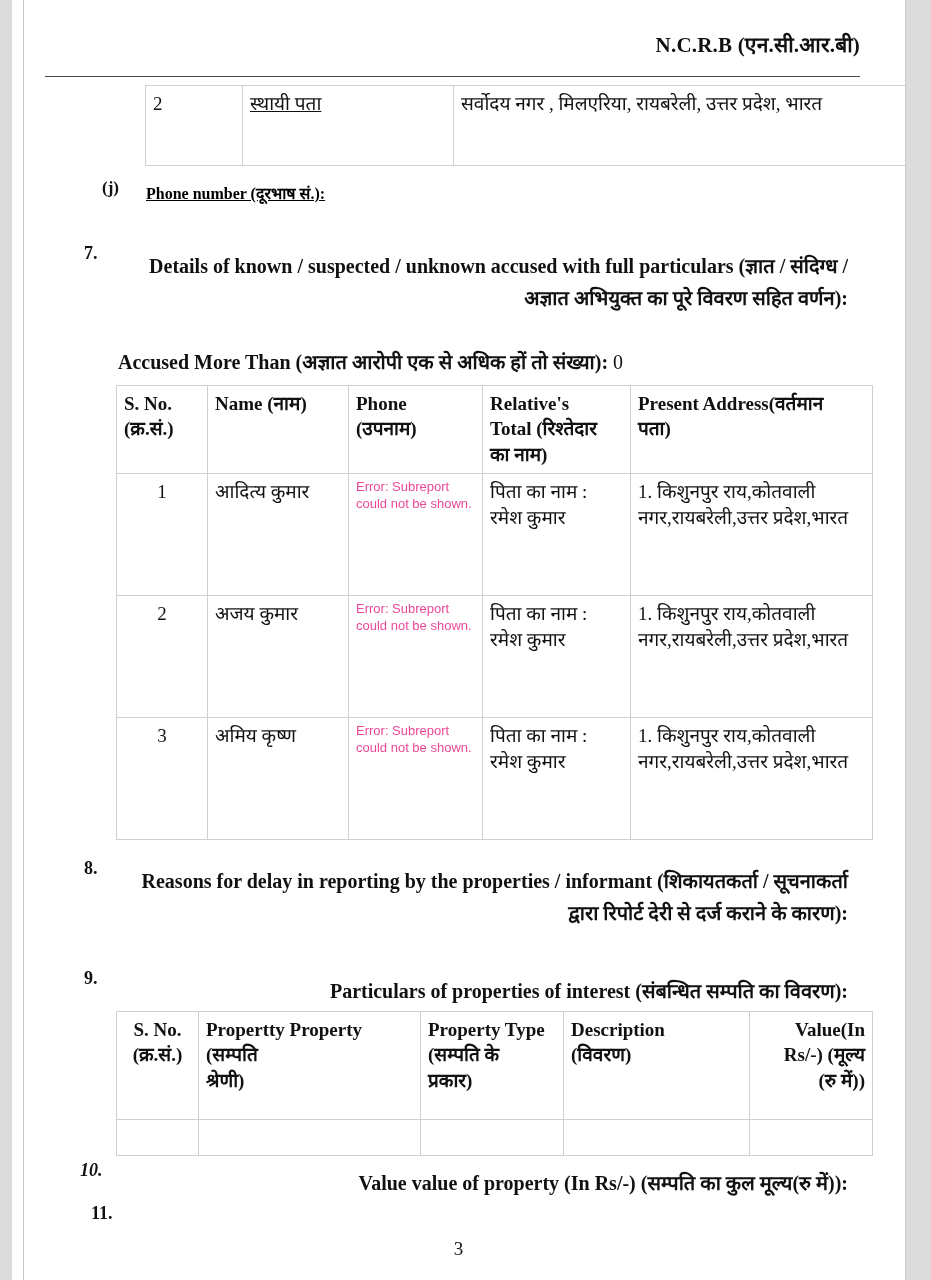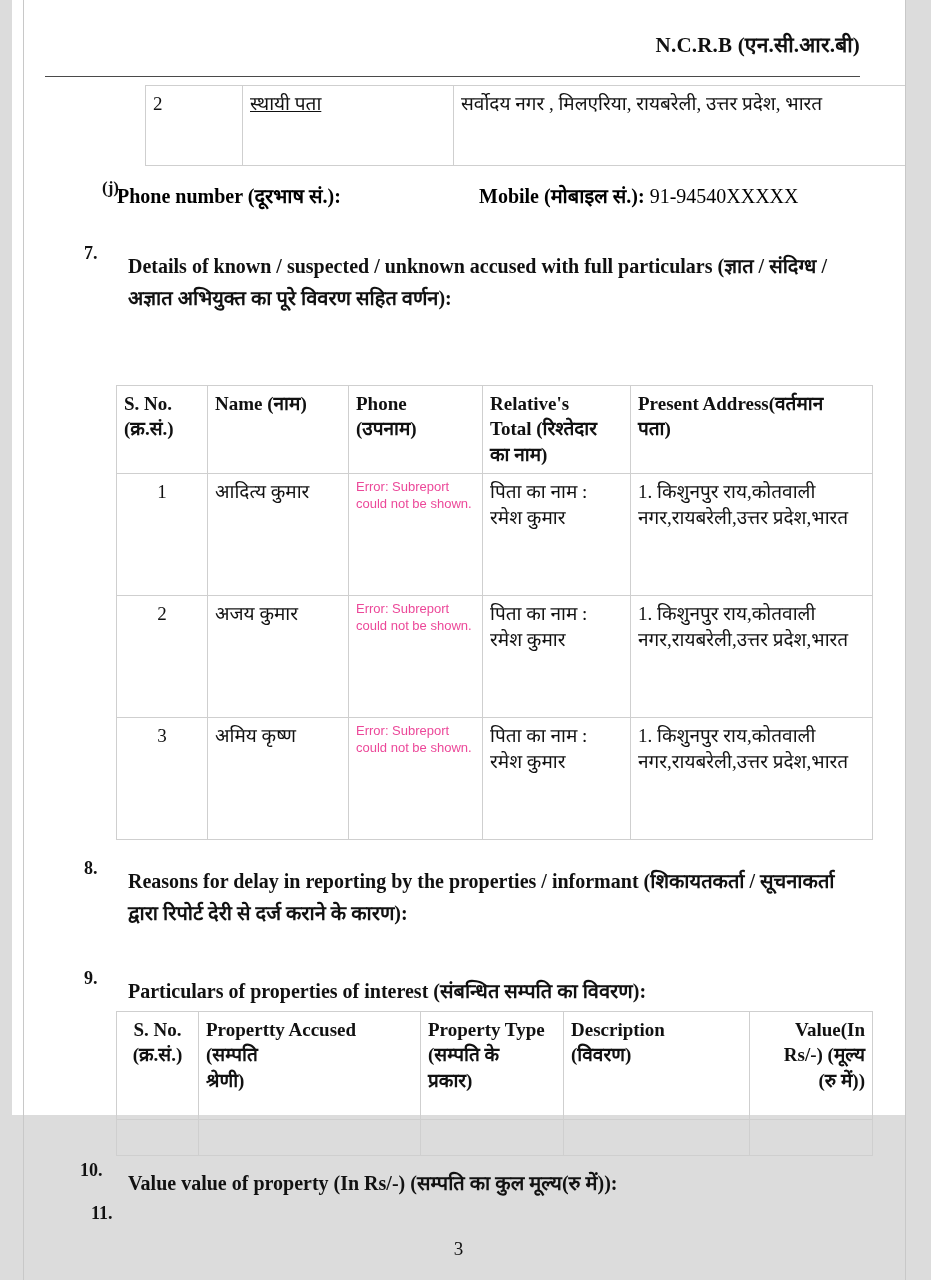--- a/index.html
+++ b/index.html
@@ -11,21 +11,21 @@
     width: 931px;
     height: 1280px;
     overflow: hidden;
     font-family: "Liberation Serif", serif;
   }
   .page {
     position: absolute;
     left: 12px;
     top: 0;
     width: 893px;
-    height: 1115px;
+    height: 1280px;
     background: #ffffff;
     box-sizing: border-box;
   }
   .right-gutter {
     position: absolute;
     left: 905px;
     top: 0;
     width: 26px;
     height: 1280px;
     background: #dcdcdc;
@@ -114,24 +114,25 @@
   }
   .item-marker {
     position: absolute;
     font-weight: bold;
     font-size: 17px;
     color: #111;
   }
   .phone-marker { left: 90px; top: 0px; font-size: 17px; }
   .phone-label {
     position: absolute;
-    left: 105px;
+    left: 134px;
     top: 4px;
     font-weight: bold;
-    font-size: 20px;
+    font-size: 16px;
+    text-decoration: underline;
   }
   .phone-mobile {
     position: absolute;
     left: 467px;
     top: 4px;
     font-weight: bold;
     font-size: 20px;
   }
   .phone-mobile .val { font-weight: normal; }
 
@@ -143,27 +144,28 @@
   .section .num {
     position: absolute;
     left: 72px;
     top: 0;
     font-weight: bold;
     font-size: 18px;
     color: #111;
   }
   .section .body {
     position: absolute;
-    left: 116px;
+    left: 106px;
     top: 7px;
     width: 730px;
     font-weight: bold;
     font-size: 20px;
     line-height: 1.62;
     color: #111;
+    text-align: right;
   }
 
   
   .accused-count {
     position: absolute;
     left: 106px;
     top: 348px;
     font-weight: bold;
     font-size: 20px;
     color: #111;
@@ -256,28 +258,28 @@
           <td class="addr-label">स्थायी पता</td>
           <td class="addr-value">सर्वोदय नगर  , मिलएरिया, रायबरेली, उत्तर प्रदेश, भारत</td>
         </tr>
       </tbody>
     </table>
   </div>
 
   <div class="phone-row">
     <span class="item-marker phone-marker">(j)</span>
     <span class="phone-label">Phone number (दूरभाष सं.):</span>
-    <span class="phone-mobile"><span>Mobile (मोबाइल सं.):</span> <span class="val">91-94540XXXXX</span></span>
   </div>
 
   <div class="section" style="top:243px;">
     <span class="num">7.</span>
     <span class="body">Details of known / suspected / unknown accused with full particulars (ज्ञात / संदिग्ध / अज्ञात अभियुक्त का पूरे विवरण सहित वर्णन):</span>
   </div>
 
+  <div class="accused-count"><span>Accused More Than (अज्ञात आरोपी एक से अधिक हों तो संख्या):</span> <span class="cnt">0</span></div>
 
   <div class="accused-wrap">
     <table class="grid accused">
       <colgroup>
         <col class="col-ac-sno">
           <col class="col-ac-name">
           <col class="col-ac-alias">
           <col class="col-ac-rel">
           <col class="col-ac-addr">
       </colgroup>
@@ -350,21 +352,21 @@
           <col class="col-pr-desc">
           <col class="col-pr-val">
       </colgroup>
       <thead>
         <tr>
           <th class="th-sno">
             <span class="hl">S. No.</span>
             <span class="hl">(क्र.सं.)</span>
           </th>
           <th>
-            <span class="hl">Propertty Accused</span>
+            <span class="hl">Propertty Property</span>
             <span class="hl">(सम्पति</span>
             <span class="hl">श्रेणी)</span>
           </th>
           <th>
             <span class="hl">Property Type</span>
             <span class="hl">(सम्पति के</span>
             <span class="hl">प्रकार)</span>
           </th>
           <th>
             <span class="hl">Description</span>
@@ -383,21 +385,21 @@
           <td></td>
           <td></td>
           <td></td>
           <td></td>
         </tr>
       </tbody>
     </table>
   </div>
 
   <div class="section" style="top:1160px;">
-    <span class="num" style="left:68px;">10.</span>
+    <span class="num" style="left:68px;font-style:italic;">10.</span>
     <span class="body">Value value of property (In Rs/-) (सम्पति का कुल मूल्य(रु में)):</span>
   </div>
 
   <div class="section" style="top:1203px;">
     <span class="num" style="left:70px;margin-left:9px;">11.</span>
     <span class="body"></span>
   </div>
 
   <div class="page-number">3</div>
 

